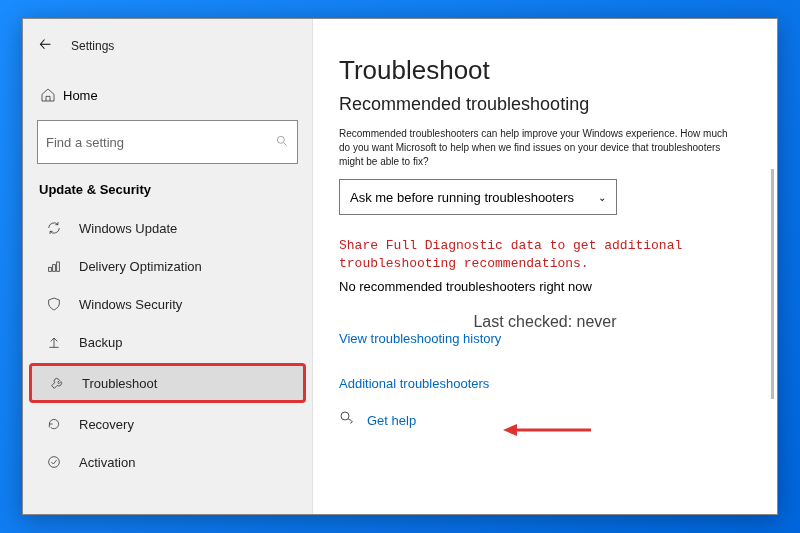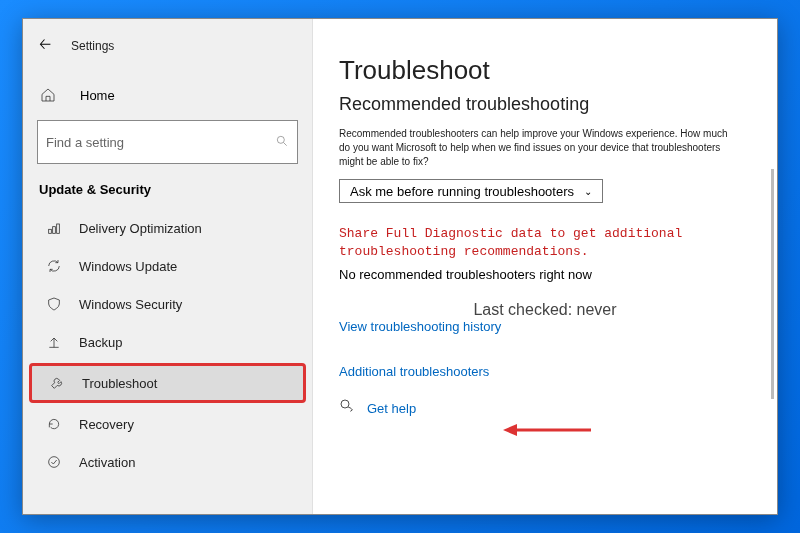--- a/index.html
+++ b/index.html
@@ -28,21 +28,21 @@
   .back-arrow { width: 16px; text-align:center; font-size: 15px; cursor: pointer; }
   .app-title { font-size: 12px; color: #222; }
   .winctrls {
     position: absolute; top: 0; right: 0; display: flex;
   }
   .winctrl {
     width: 45px; height: 30px; display: flex; align-items:center; justify-content:center;
     font-size: 12px; color: #222; cursor: pointer;
   }
   .home-row {
-    display:flex; align-items:center; gap:23px;
+    display:flex; align-items:center; gap:6px;
     padding: 20px 16px 8px 16px;
   }
   .home-label { font-size: 13px; }
   .search-row { padding: 8px 14px 6px 14px; }
   .search-box {
     width: 100%; height: 44px; border: 1px solid #888;
     background: #fff; display:flex; align-items:center;
     padding: 0 8px; justify-content: space-between;
     color: #666; font-size: 13px;
   }
@@ -69,23 +69,23 @@
     flex: 1; background: #fff; padding: 36px 26px 0 26px;
     position: relative; overflow: hidden;
   }
   .scroll-track {
     position:absolute; right:3px; top:150px; width:3px; height:230px; background:#bbb;
   }
   .page-title { font-size: 26px; font-weight: 400; color:#222; }
   .page-sub { font-size: 18px; font-weight: 400; margin-top: 8px; color:#222; }
   .desc { font-size: 10px; color:#222; margin-top: 12px; line-height: 1.4; max-width: 390px; }
   .dropdown {
-    margin-top: 10px; border: 1px solid #777; height: 24px;
+    margin-top: 10px; border: 1px solid #777; height: 36px;
     display:inline-flex; align-items:center; padding: 0 10px;
-    font-size: 13px; gap: 10px; cursor:pointer;
+    font-size: 13px; gap: 24px; cursor:pointer;
   }
   .chev { font-size: 10px; }
   .warn { margin-top: 22px; color:#c62020; font-size: 13px; max-width: 390px; line-height:1.4;font-family:Liberation Mono, monospace; }
   .note { margin-top: 6px; font-size: 13px; }
   .last { margin-top: 19px; font-size: 16px; color:#444;text-align:center; }
   .link { color:#0067c0; font-size: 13px; cursor:pointer; }
   .link1 { }
   .link2 { margin-top: 30px; display:inline-block; }
   .gethelp { margin-top: 18px; display:flex; align-items:center; gap:12px; }
   .gh-icon svg { width:16px; height:16px; stroke:#333; fill:none; stroke-width:1.3; }
@@ -134,36 +134,36 @@
         </div>
       </div>
 
       <div class="section-title">Update &amp; Security</div>
 
       <div class="nav">
 
         <div class="nav-item">
           <span class="nav-icon">
             <svg viewBox="0 0 24 24">
+                <path d="M4 12a8 8 0 0 1 14-5 M20 12a8 8 0 0 1-14 5"></path>
+                <path d="M18 3v4h-4 M6 21v-4h4"></path>
+              </svg>
+          </span>
+          <span>Windows Update</span>
+        </div>
+
+        <div class="nav-item">
+          <span class="nav-icon">
+            <svg viewBox="0 0 24 24">
                 <rect x="4" y="14" width="4" height="6"></rect>
                 <rect x="10" y="10" width="4" height="10"></rect>
                 <rect x="16" y="6" width="4" height="14"></rect>
               </svg>
           </span>
           <span>Delivery Optimization</span>
-        </div>
-
-        <div class="nav-item">
-          <span class="nav-icon">
-            <svg viewBox="0 0 24 24">
-                <path d="M4 12a8 8 0 0 1 14-5 M20 12a8 8 0 0 1-14 5"></path>
-                <path d="M18 3v4h-4 M6 21v-4h4"></path>
-              </svg>
-          </span>
-          <span>Windows Update</span>
         </div>
 
         <div class="nav-item">
           <span class="nav-icon">
             <svg viewBox="0 0 24 24">
                 <path d="M12 3 L20 6 V12 C20 17 12 21 12 21 C12 21 4 17 4 12 V6 Z"></path>
               </svg>
           </span>
           <span>Windows Security</span>
         </div>

